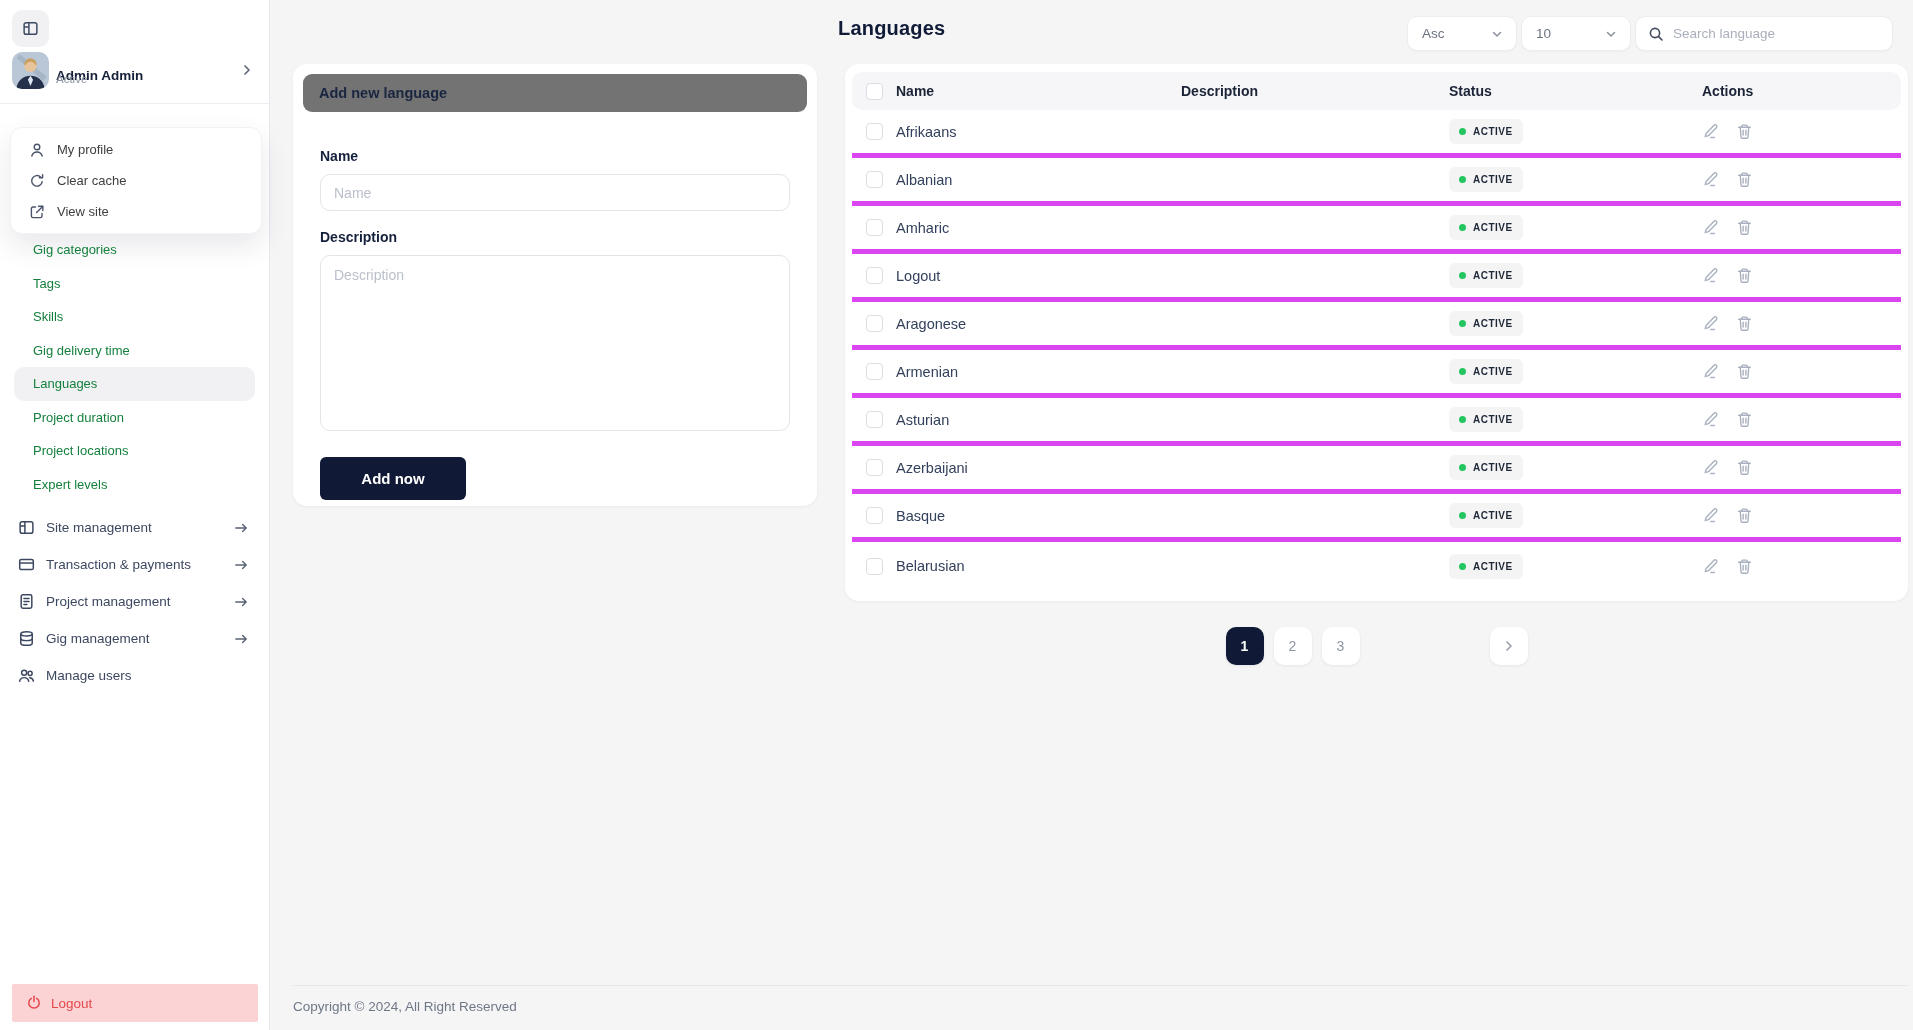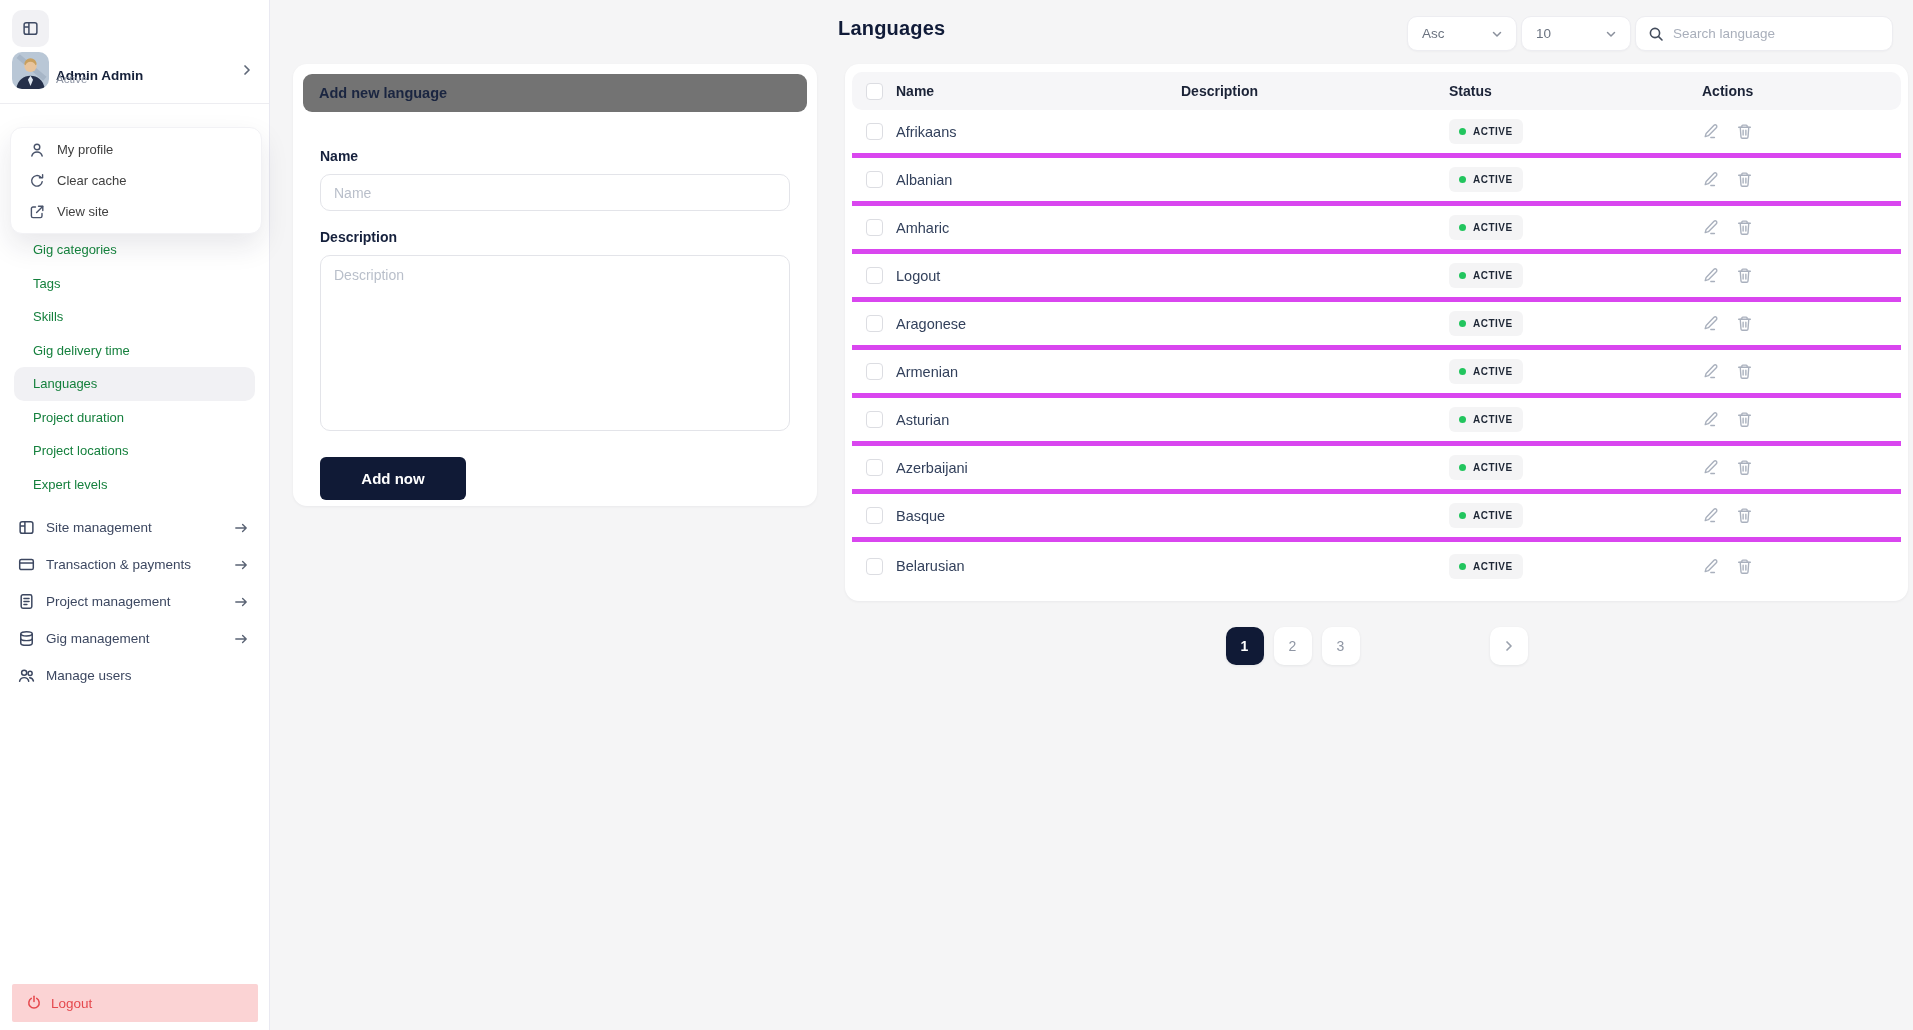--- a/index.html
+++ b/index.html
@@ -576,13 +576,14 @@
       <button class="pg active">1</button>
       <button class="pg">2</button>
       <button class="pg">3</button>
       <button class="pg pg-next">
         <svg width="16" height="16" viewBox="0 0 16 16" fill="none" stroke="currentColor" stroke-width="1.7" stroke-linecap="round" stroke-linejoin="round">
           <path d="M6 4l4 4-4 4"></path>
         </svg>
       </button>
     </div>
 
+  <footer class="footer">Copyright © 2024, All Right Reserved</footer>
 </div>
 
 </body></html>

